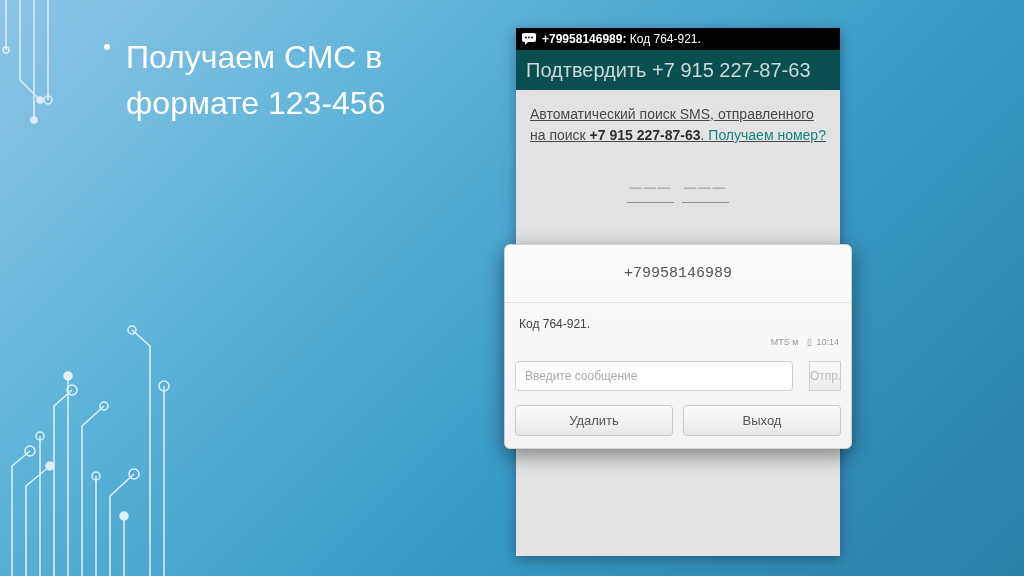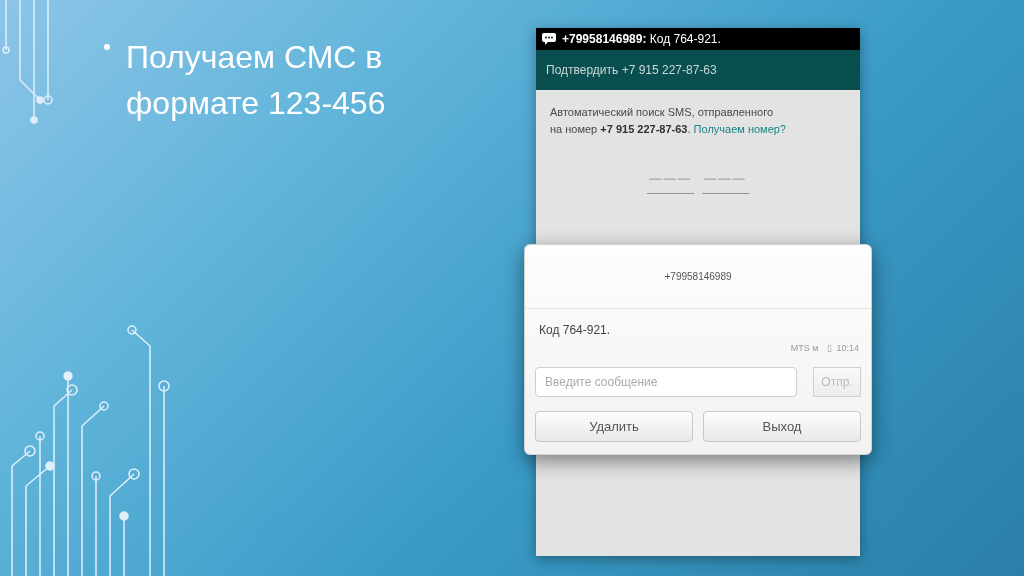--- a/index.html
+++ b/index.html
@@ -48,21 +48,21 @@
     background: #fff;
     border-radius: 50%;
   }
   .bullet-point .text {
     padding-left: 22px;
   }
   
   .phone {
     position: absolute;
     top: 28px;
-    left: 536px;
+    left: 516px;
     width: 324px;
     height: 528px;
     background: #f0f0f0;
     box-shadow: 0 3px 12px rgba(0,0,0,0.35);
   }
   
   .statusbar {
     background: #000;
     color: #fff;
     height: 22px;
@@ -75,28 +75,29 @@
   .statusbar .sb-phone { font-weight: bold; }
   .statusbar .sb-text { margin-left: 0; }
   
   .appbar {
     background: #0a4f4f;
     color: #c9d8d8;
     height: 40px;
     display: flex;
     align-items: center;
     padding: 0 10px;
-    font-size: 12px;
+    font-size: 20px;
   }
   
   .app-body {
     padding: 14px 14px 0 14px;
     color: #4d4d4d;
-    font-size: 11px;
+    font-size: 14px;
     line-height: 1.5;
+    text-decoration: underline;
   }
   .app-body .bold { font-weight: bold; color: #333; text-align: right; }
   .app-body .link { color: #1a8a8a; }
   
   .code-placeholder {
     text-align: center;
     margin-top: 28px;
     color: #bbb;
     font-size: 22px;
     letter-spacing: 2px;
@@ -124,24 +125,25 @@
     top: 216px;
     left: -12px;
     width: 348px;
     background: linear-gradient(#fdfdfd, #f2f2f2);
     border-radius: 6px;
     box-shadow: 0 6px 20px rgba(0,0,0,0.45);
     border: 1px solid #d0d0d0;
   }
   .popup-title {
     text-align: center;
-    font-size: 10px;
+    font-size: 15px;
     color: #555;
-    padding: 26px 0;
+    padding: 20px 0;
     border-bottom: 1px solid #e3e3e3;
+    font-family: Liberation Mono, monospace;
   }
   .popup-msg {
     padding: 14px 14px 6px 14px;
     font-size: 12px;
     color: #444;
   }
   .popup-meta {
     text-align: right;
     font-size: 9px;
     color: #999;
@@ -156,21 +158,21 @@
   .popup-input {
     flex: 1;
     border: 1px solid #cfcfcf;
     border-radius: 4px;
     background: #fff;
     padding: 7px 9px;
     font-size: 12px;
     color: #aaa;
   }
   .popup-send {
-    width: 48px;
+    width: 32px;
     border: 1px solid #cfcfcf;
     border-radius: 0;
     background: linear-gradient(#fafafa,#ececec);
     font-size: 12px;
     color: #bbb;
     cursor: pointer;
   }
   .popup-btn-row {
     display: flex;
     gap: 10px;
@@ -258,21 +260,21 @@
       <span class="sb-phone">+79958146989:</span>&nbsp;
       <span class="sb-text">Код 764-921.</span>
     </div>
 
     <div class="appbar">
       <span>Подтвердить +7 915 227-87-63</span>
     </div>
 
     <div class="app-body">
       <span>Автоматический поиск SMS, отправленного</span><br>
-      <span>на номер </span><span class="bold">+7 915 227-87-63</span><span>. </span><span class="link">Получаем номер?</span>
+      <span>на поиск </span><span class="bold">+7 915 227-87-63</span><span>. </span><span class="link">Получаем номер?</span>
     </div>
 
     <div class="code-placeholder">
       <span class="dashes">‒‒‒ </span>
       <span class="dashes">‒‒‒</span>
     </div>
 
     <div class="dim"></div>
 
     <div class="faded-right" style="top:256px;">52</div>

